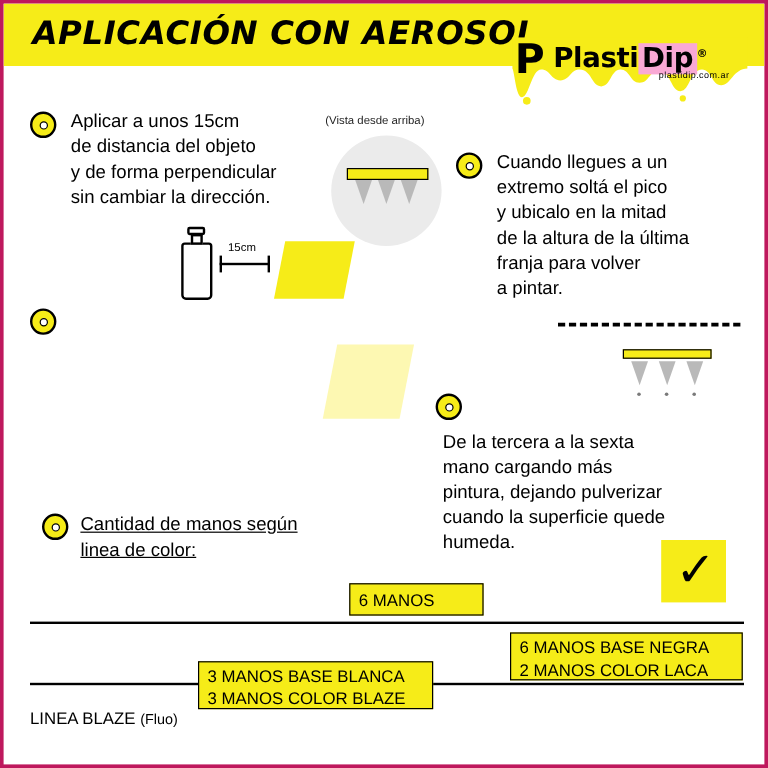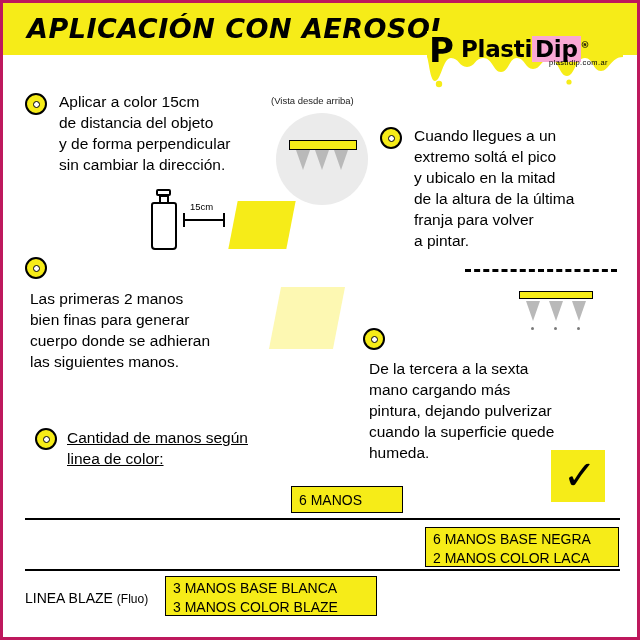--- a/index.html
+++ b/index.html
@@ -344,21 +344,21 @@
                C7,50 6,30 4,26 Z" fill="#f6ec18"></path>
       <circle cx="16" cy="53" r="3.2" fill="#f6ec18"></circle>
       <circle cx="146" cy="51" r="2.6" fill="#f6ec18"></circle>
     </svg>
     <div class="logo-p">P</div>
     <div class="logo-text"><span>Plasti</span><span class="dip-box">Dip</span><span class="logo-reg">®</span></div>
     <div class="logo-url">plastidip.com.ar</div>
   </div>
 
   <div class="bullet" style="left:22px; top:90px;"></div>
-  <div class="txt" style="left:56px; top:88px; width:215px;">Aplicar a color 15cm
+  <div class="txt" style="left:56px; top:88px; width:215px;">Aplicar a unos 15cm
 de distancia del objeto
 y de forma perpendicular
 sin cambiar la dirección.</div>
 
   <div class="small-note" style="left:268px; top:92px;">(Vista desde arriba)</div>
   <div class="grey-circle"></div>
   <div class="ycap" style="left:286px; top:137px; width:66px; height:8px;"></div>
   <div class="spray-cone" style="left:293px; top:147px;"></div>
   <div class="spray-cone" style="left:312px; top:147px;"></div>
   <div class="spray-cone" style="left:331px; top:147px;"></div>
@@ -378,24 +378,20 @@
 
   <div class="bullet" style="left:377px; top:124px;"></div>
   <div class="txt" style="left:411px; top:122px; width:216px;">Cuando llegues a un
 extremo soltá el pico
 y ubicalo en la mitad
 de la altura de la última
 franja para volver
 a pintar.</div>
 
   <div class="bullet" style="left:22px; top:254px;"></div>
-  <div class="txt" style="left:27px; top:285px; width:245px;">Las primeras 2 manos
-bien finas para generar
-cuerpo donde se adhieran
-las siguientes manos.</div>
   <div class="patch p2"></div>
 
   <div class="dash-line"></div>
   <div class="mini-band"></div>
   <div class="spray-cone" style="left:523px; top:298px;"></div>
   <div class="spray-cone" style="left:546px; top:298px;"></div>
   <div class="spray-cone" style="left:569px; top:298px;"></div>
   <div class="spray-dot" style="left:528px; top:324px;"></div>
   <div class="spray-dot" style="left:551px; top:324px;"></div>
   <div class="spray-dot" style="left:574px; top:324px;"></div>
@@ -417,18 +413,18 @@
   <div class="hl" style="left:288px; top:483px; width:112px; height:27px;">6 MANOS</div>
   <div class="rule" style="left:22px; top:515px; width:595px;"></div>
 
   <div class="hl two-line" style="left:422px; top:524px; width:194px; height:40px;">
     <div>6 MANOS BASE NEGRA</div>
     <div>2 MANOS COLOR LACA</div>
   </div>
   <div class="rule" style="left:22px; top:566px; width:595px;"></div>
 
   <div class="row-label" style="left:22px; top:587px;"><span>LINEA BLAZE</span> <span class="sub">(Fluo)</span></div>
-  <div class="hl two-line" style="left:162px; top:573px; width:212px; height:40px;">
+  <div class="hl two-line" style="left:162px; top:548px; width:196px; height:40px;">
     <div>3 MANOS BASE BLANCA</div>
     <div>3 MANOS COLOR BLAZE</div>
   </div>
 
 </div>
 
 </body></html>

